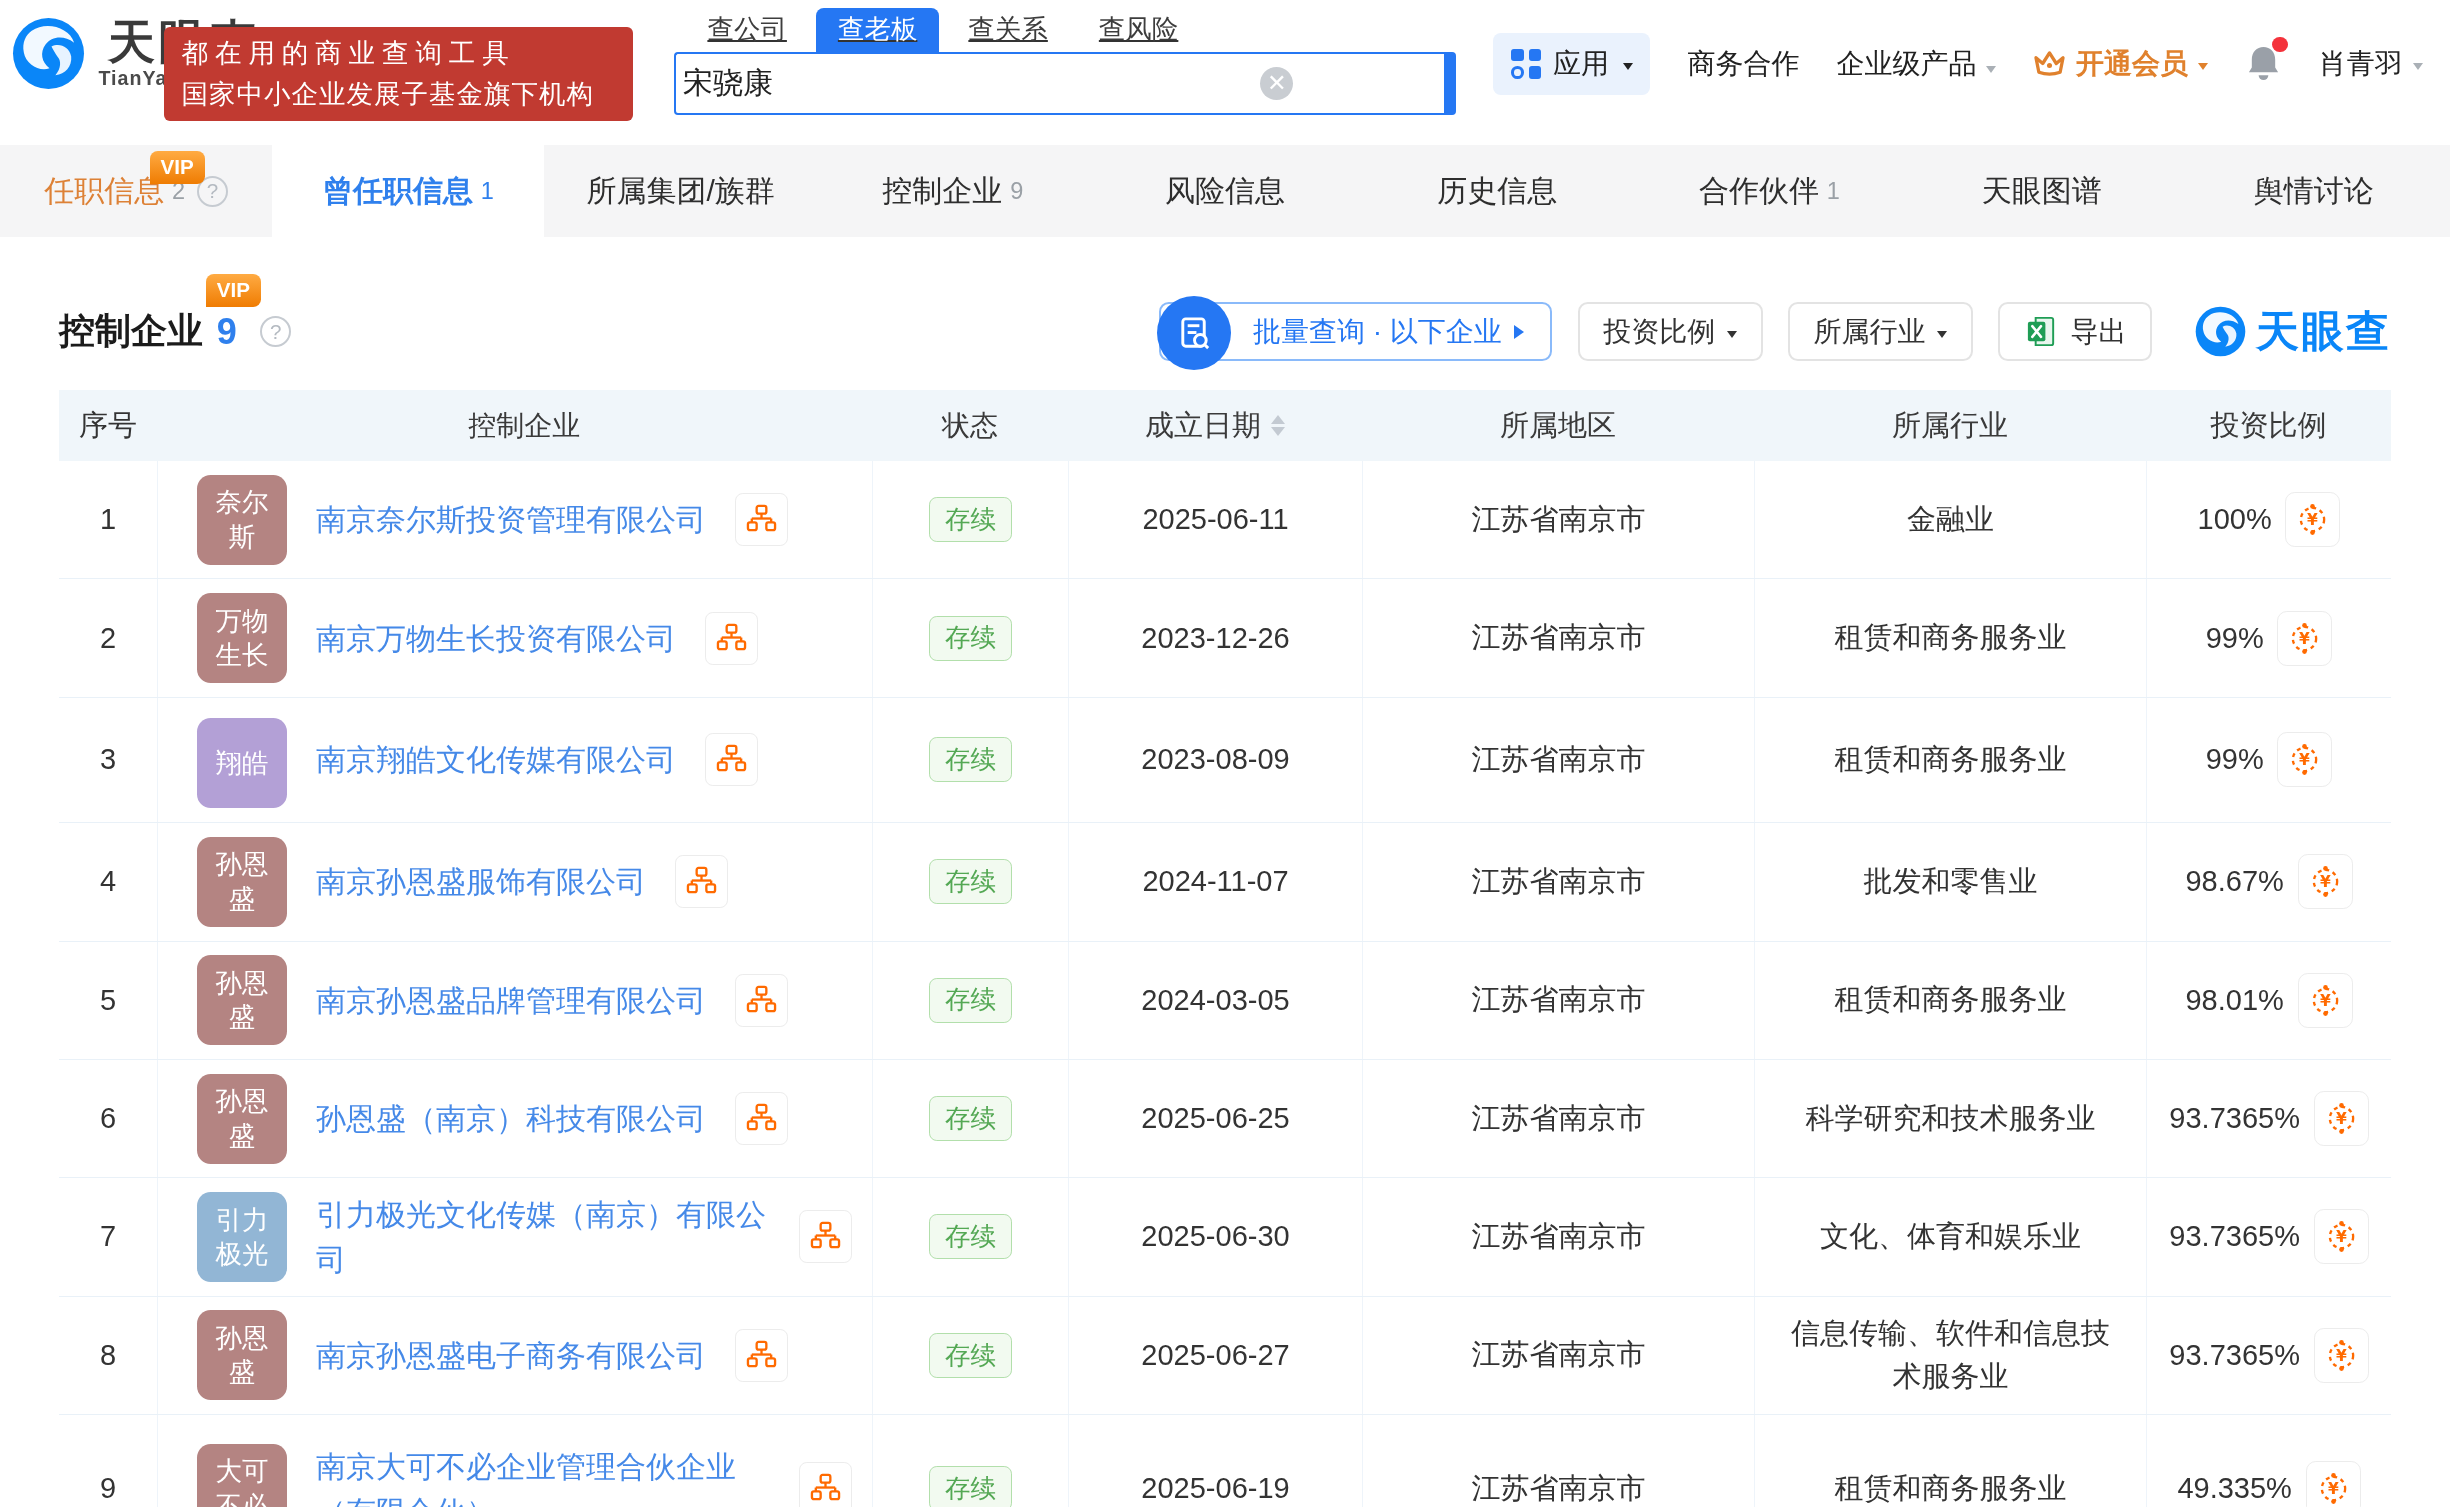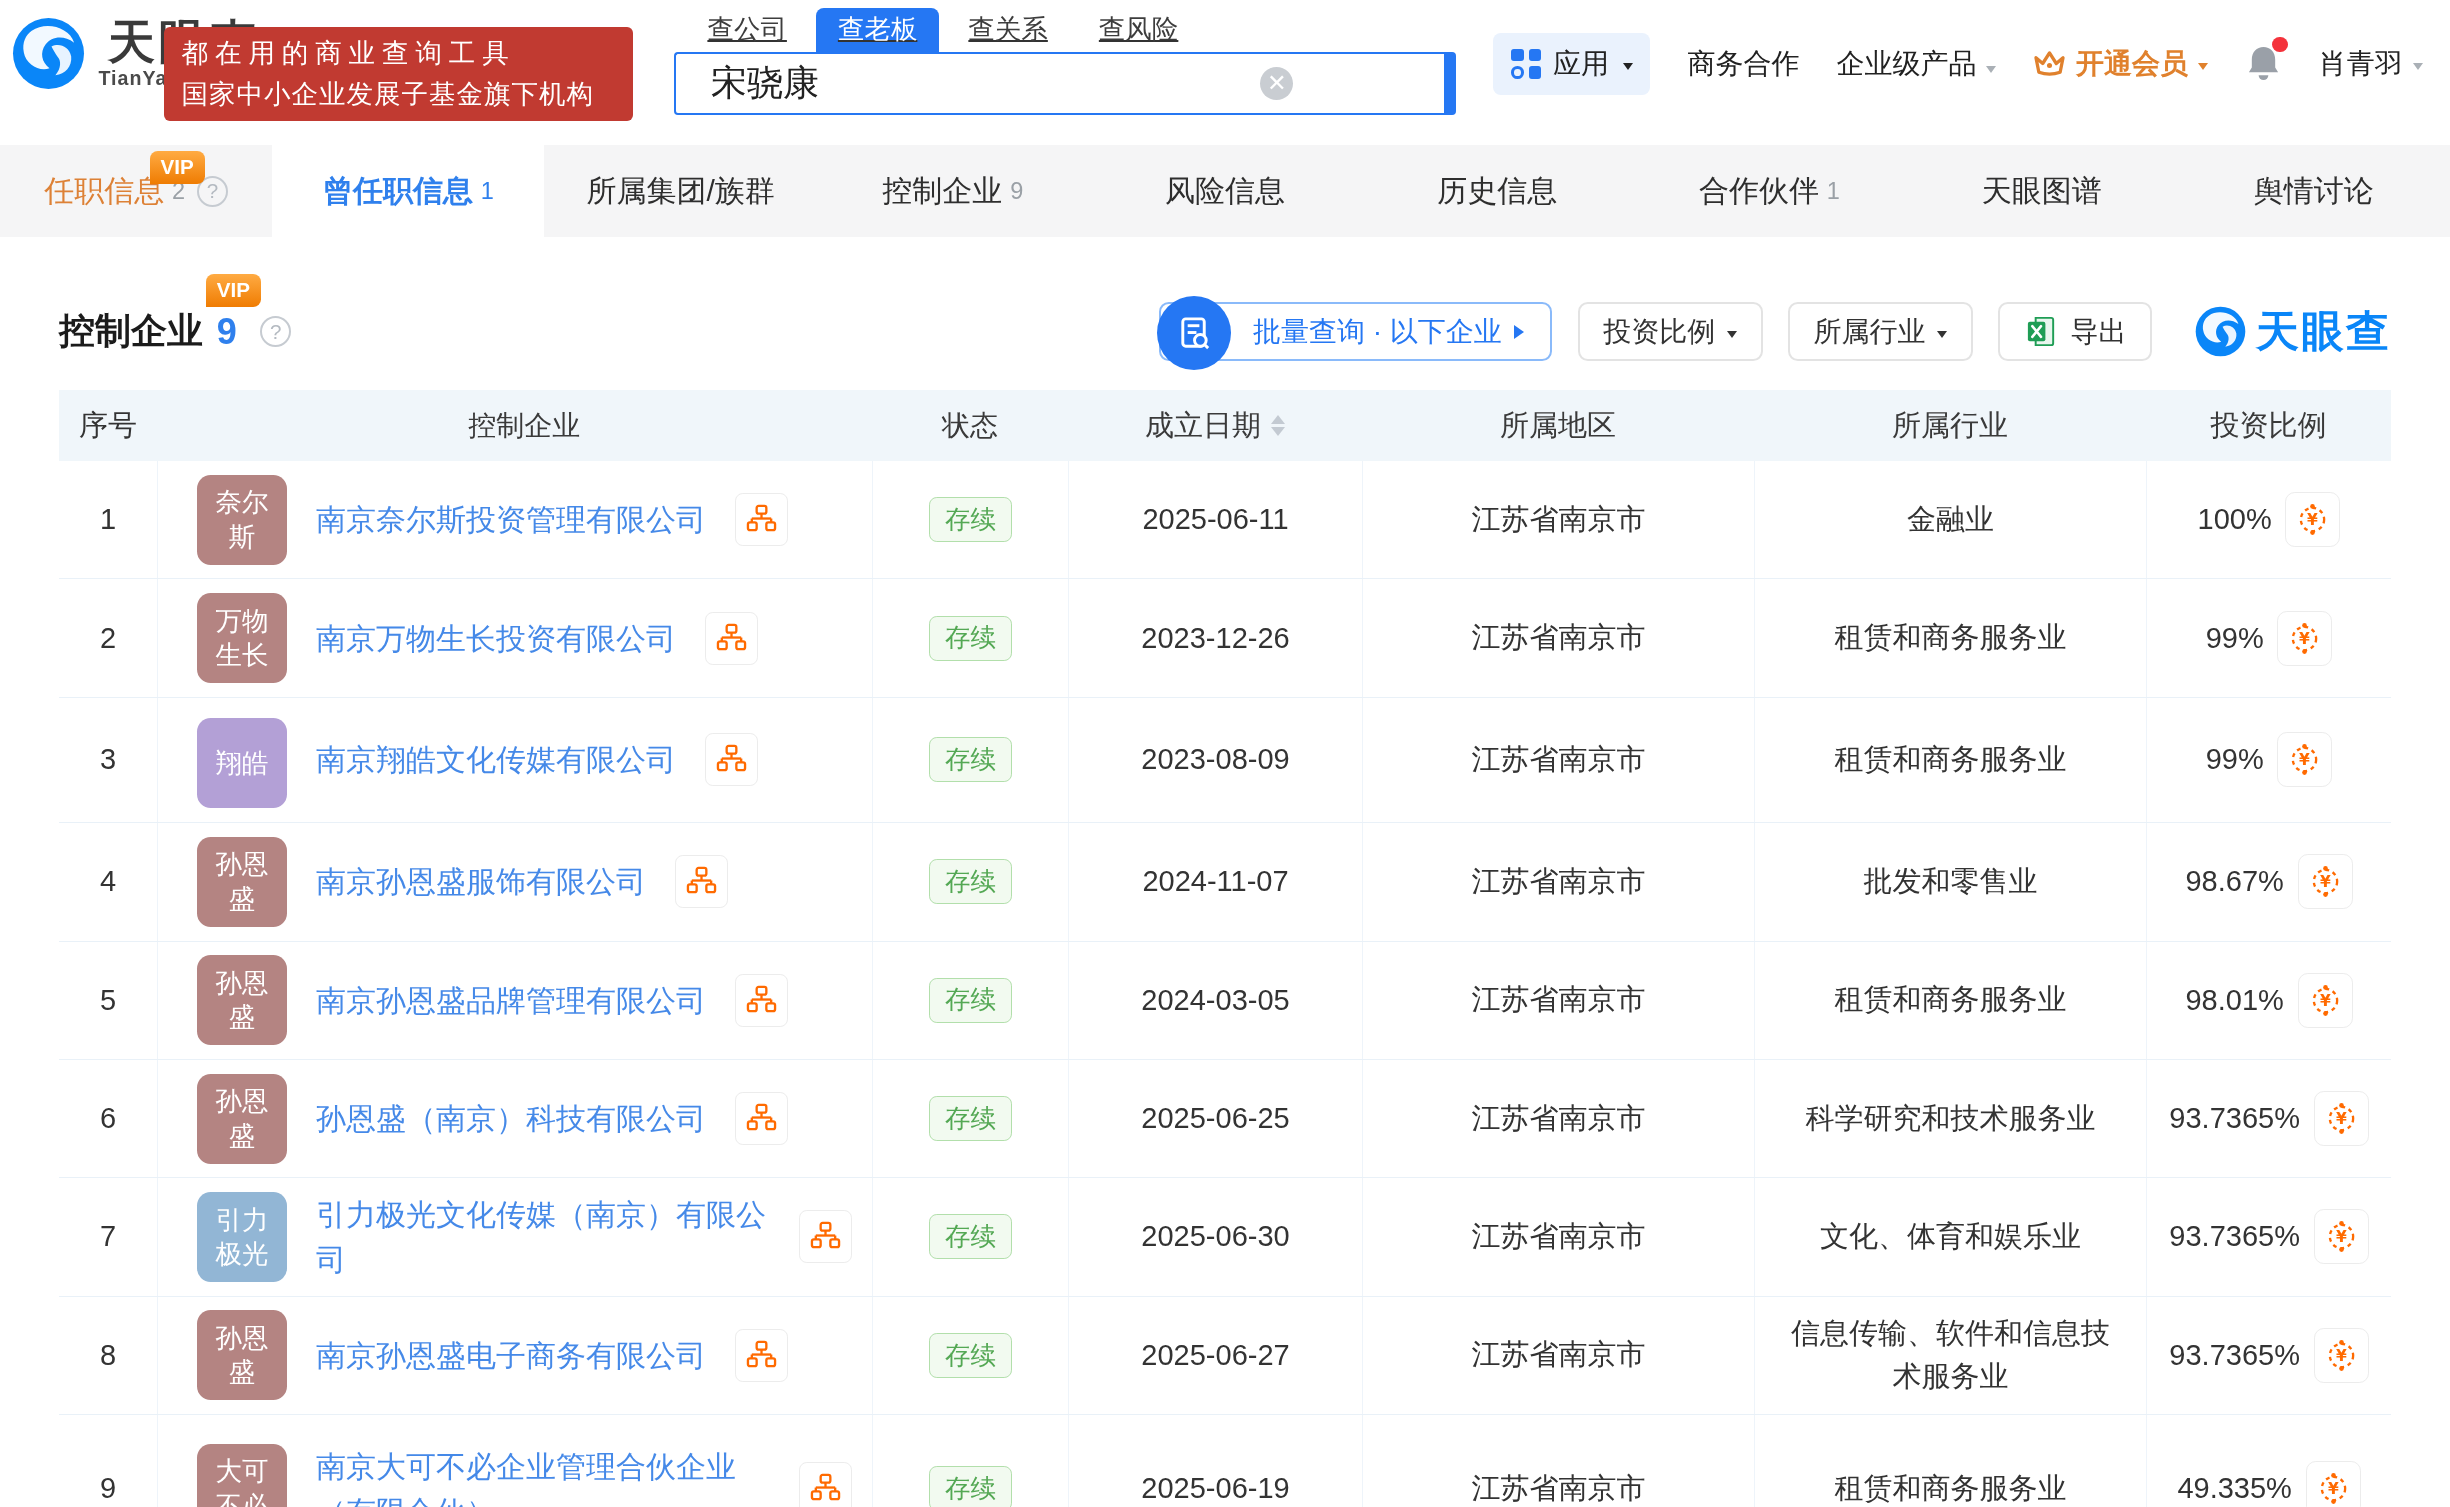--- a/index.html
+++ b/index.html
@@ -15,21 +15,21 @@
   .red-badge { position:absolute; left:164px; top:27.4px; width:469px; height:94px; background:#c13a31; border-radius:5.9px; color:#fff; display:flex; flex-direction:column; justify-content:center; padding:0 17.6px; }
   .red-badge .l1 { font-size:26.5px; letter-spacing:6.9px; line-height:1.55; }
   .red-badge .l2 { font-size:26.5px; letter-spacing:1px; line-height:1.55; }
 
   .search-wrap { position:absolute; left:674px; top:7.8px; }
   .stabs { display:flex; align-items:flex-end; gap:7.8px; margin-left:11.8px;text-decoration:underline; }
   .stab { font-size:26.5px; color:#3d3d3d; background:transparent; border:none; padding:7.8px 21.6px 9.8px; cursor:pointer; line-height:1; }
   .stab.active { background:#2577f3; color:#fff; border-radius:7.8px 7.8px 0 0; }
   .search-box { display:flex; }
   .search-input-wrap { position:relative; width:637px; }
-  .search-input { width:770px; height:63px; border:2px solid #2577f3; border-right:none; border-radius:3.9px 0 0 3.9px; font-size:36px; color:#222; padding:0 69px 0 35px; outline:none; font-family:inherit; }
+  .search-input { width:770px; height:63px; border:2px solid #2577f3; border-right:none; border-radius:3.9px 0 0 3.9px; font-size:30px; color:#222; padding:0 69px 0 7px; outline:none; font-family:inherit; }
   .clear-btn { position:absolute; right:17.6px; top:14.7px; width:33px; height:33px; border-radius:50%; background:#c9cdd2; color:#fff; font-size:23.5px; line-height:33px; text-align:center; border:none; cursor:pointer; }
   .search-btn { width:145px; height:63px; background:#2577f3; color:#000000; font-size:29px; border:none; border-radius:0 3.9px 3.9px 0; cursor:pointer; font-family:inherit; }
 
   .head-right { position:absolute; right:27.4px; top:33px; display:flex; align-items:center; gap:37px; font-size:28px; color:#222; }
   .apps-pill { display:flex; align-items:center; gap:11.8px; background:#eaf2fd; border-radius:7.8px; padding:11.8px 17.6px; cursor:pointer; }
   .grid-icon { display:grid; grid-template-columns:12.7px 12.7px; grid-template-rows:12.7px 12.7px; gap:4.9px; }
   .grid-icon i { background:#2577f3; border-radius:2.9px; }
   .grid-icon i.o { background:transparent; border:3.9px solid #2577f3; border-radius:50%; }
   .cdn { display:inline-block; width:0; height:0; border:6.9px solid transparent; border-top:8.8px solid currentColor; margin-left:9.8px; transform:translateY(4.9px); }
   .cdn.sm { border-width:5.9px; border-top-width:7.8px; }

